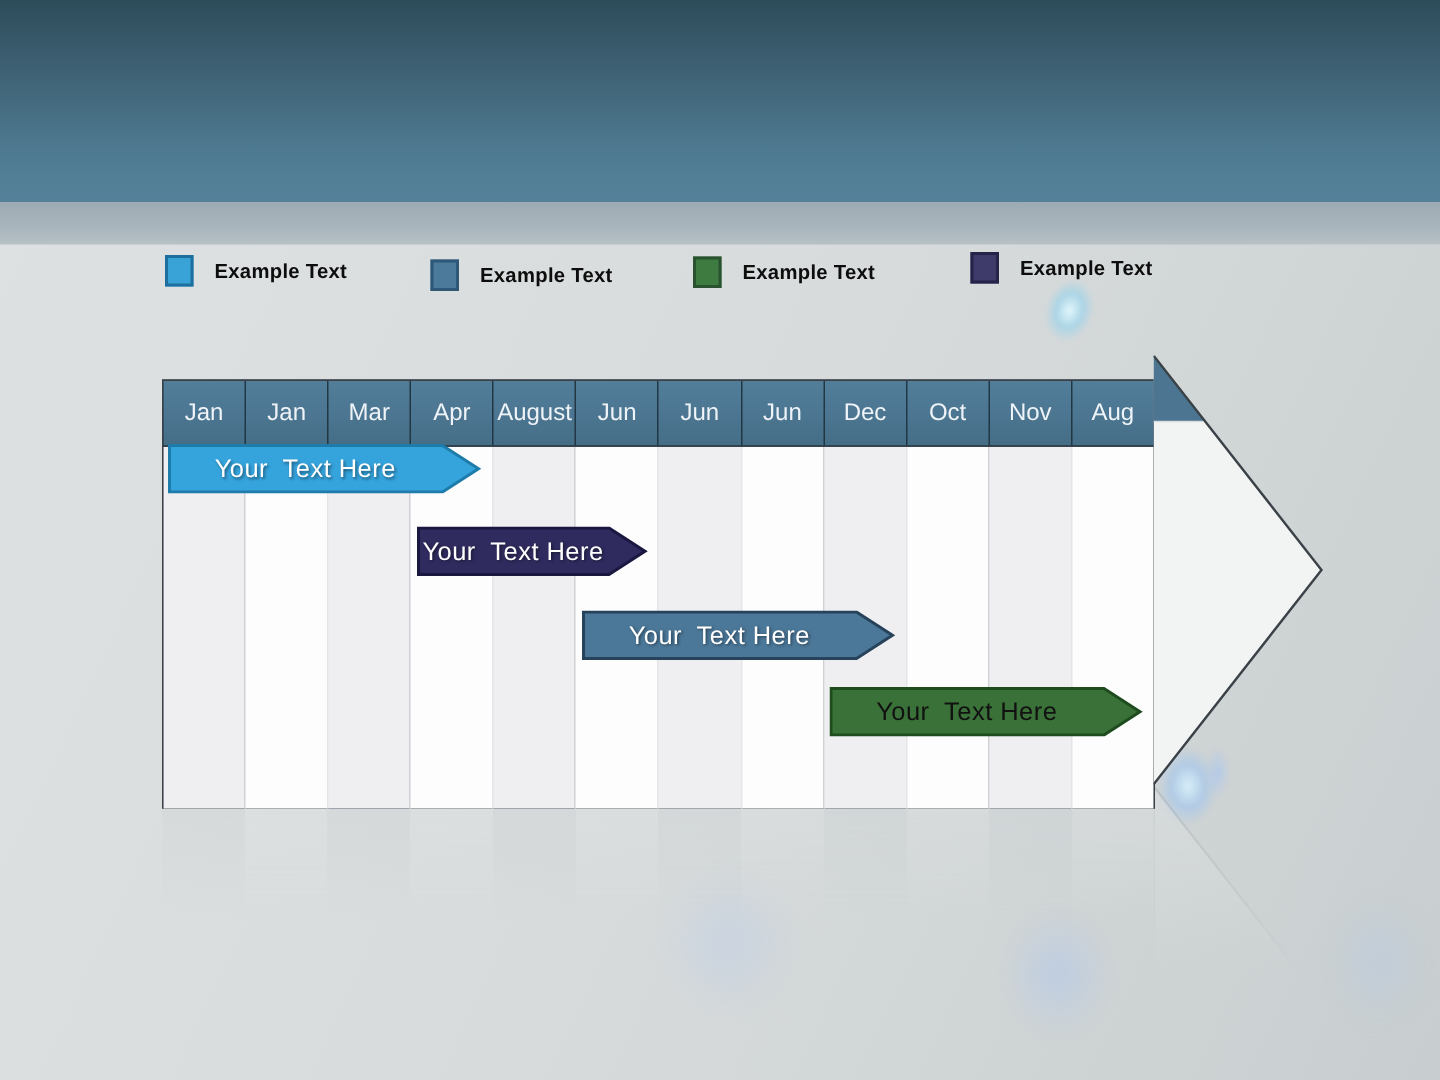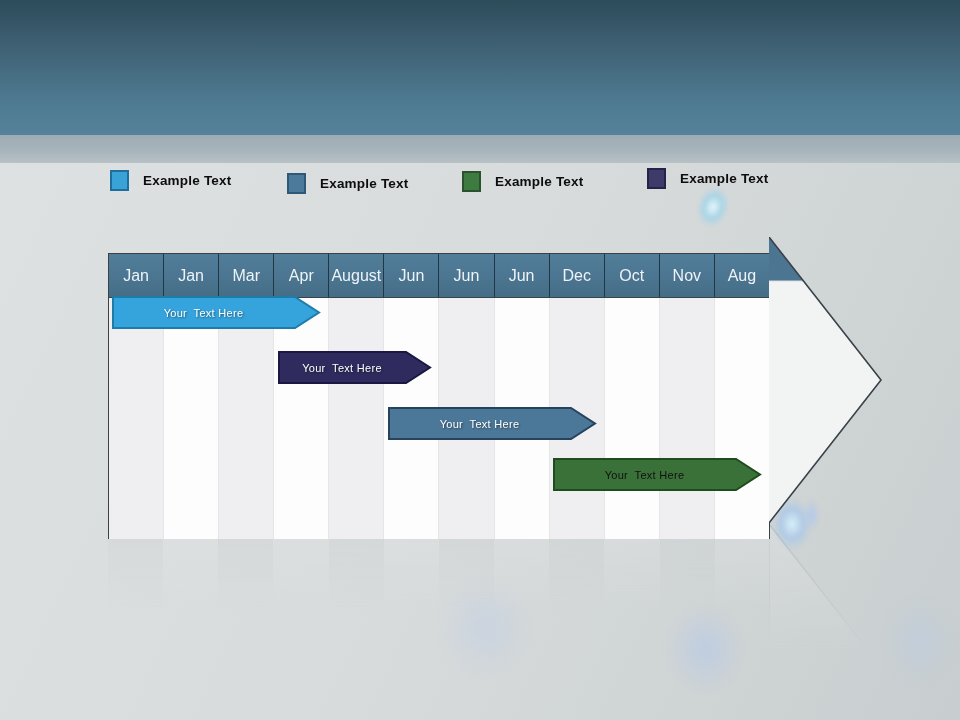--- a/index.html
+++ b/index.html
@@ -59,21 +59,21 @@
   .col{flex:1;background:#fdfdfe;}
   .col.alt{background:#efeff1;}
   .col + .col{border-left:1px solid #e3e5e7;}
 
   .arrowhead{position:absolute;left:769px;top:237px;}
 
   
   .bar{position:absolute;height:33px;}
   .bar svg{position:absolute;left:0;top:0;}
   .bar-label{position:absolute;left:0;top:0;bottom:0;display:flex;align-items:center;
-    justify-content:center;font-size:11px;white-space:pre;letter-spacing:.3px;}
+    justify-content:center;font-size:17px;white-space:pre;letter-spacing:.3px;}
   .bar-label.shadow{text-shadow:1px 1px 2px rgba(0,0,0,.45);}
 </style>
 </head>
 <body>
 
 <div class="slide">
 
   <div class="bg-lower"></div>
   <div class="bg-header"></div>
   <div class="bg-subband"></div>

